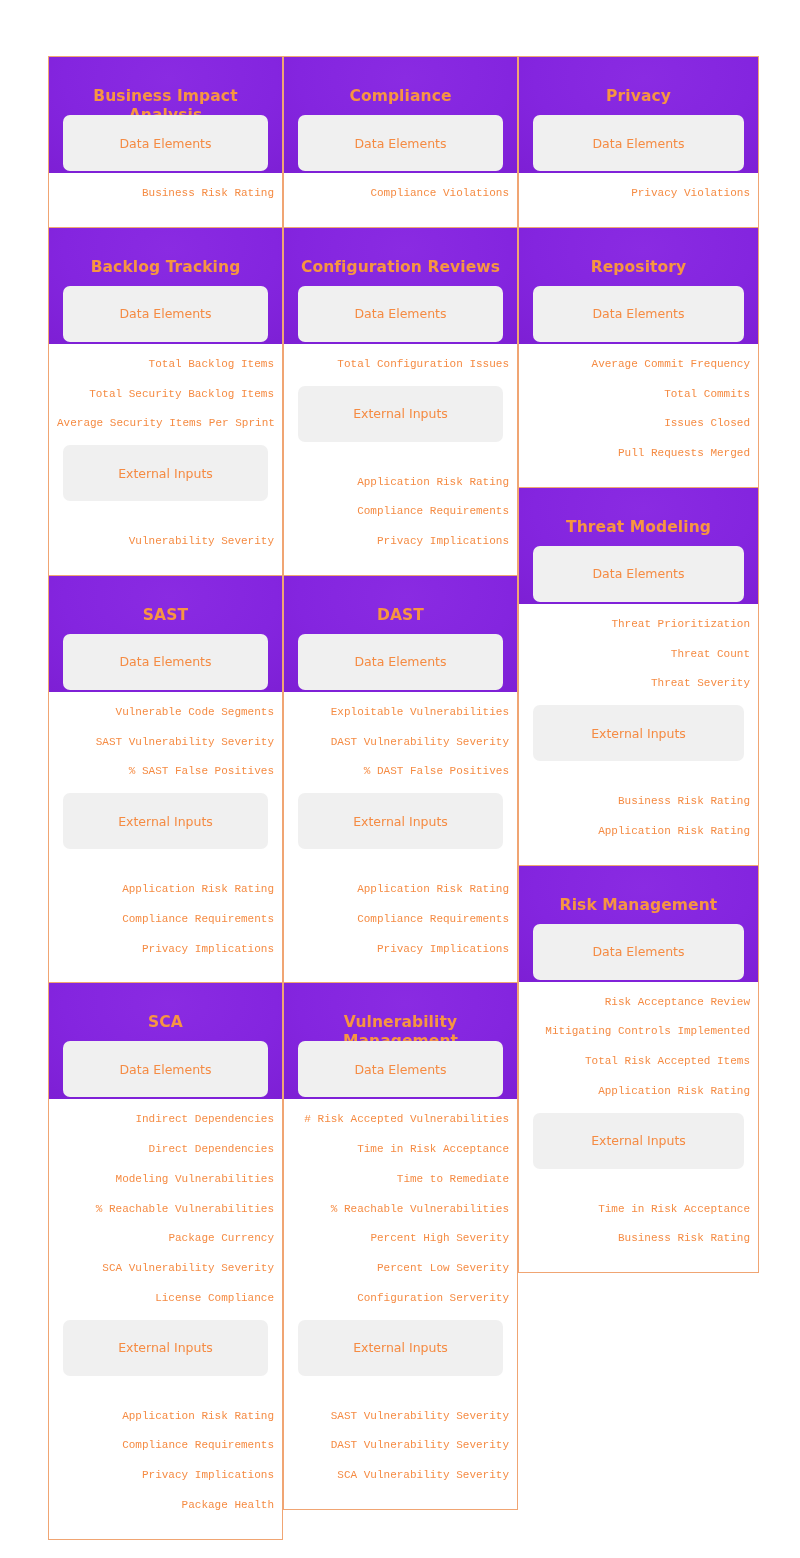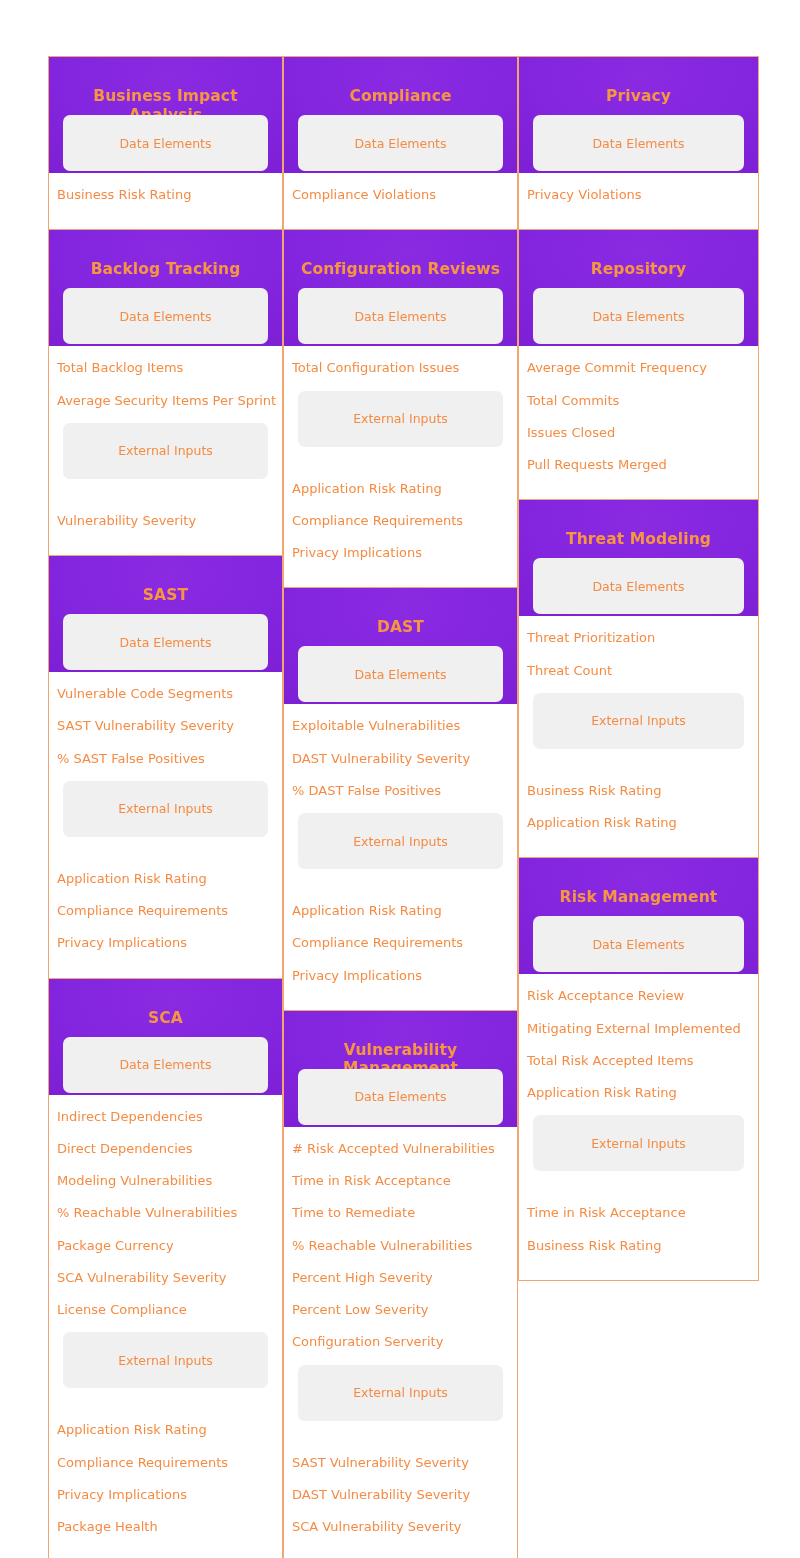--- a/index.html
+++ b/index.html
@@ -87,26 +87,27 @@
   }
 
   
   .chip.inline {
     margin: 6px 14px 18px 14px;
   }
 
   .rows { display: block; padding-top: 8px; }
 
   .row {
-    font-size: 13px;
+    font-size: 11px;
     color: #f58b43;
-    text-align: left;
+    text-align: right;
     line-height: 1.25;
     padding: 8px 8px;
     white-space: nowrap;
+    font-family: Liberation Mono, monospace;
   }
 </style>
 </head>
 <body>
 
 <div id="board">
   <div class="grid">
       <div class="col">
         <div class="card">
           <div class="card-head">
@@ -121,20 +122,21 @@
         </div>
         <div class="card">
           <div class="card-head">
             <div class="card-title">Backlog Tracking</div>
           </div>
           <div class="chip">
             <div class="chip-label">Data Elements</div>
           </div>
           <div class="rows">
             <div class="row">Total Backlog Items</div>
+            <div class="row">Total Security Backlog Items</div>
             <div class="row">Average Security Items Per Sprint</div>
           </div>
           <div class="chip inline">
             <div class="chip-label">External Inputs</div>
           </div>
           <div class="rows">
             <div class="row">Vulnerability Severity</div>
           </div>
         </div>
         <div class="card">
@@ -292,39 +294,40 @@
         <div class="card">
           <div class="card-head">
             <div class="card-title">Threat Modeling</div>
           </div>
           <div class="chip">
             <div class="chip-label">Data Elements</div>
           </div>
           <div class="rows">
             <div class="row">Threat Prioritization</div>
             <div class="row">Threat Count</div>
+            <div class="row">Threat Severity</div>
           </div>
           <div class="chip inline">
             <div class="chip-label">External Inputs</div>
           </div>
           <div class="rows">
             <div class="row">Business Risk Rating</div>
             <div class="row">Application Risk Rating</div>
           </div>
         </div>
         <div class="card">
           <div class="card-head">
             <div class="card-title">Risk Management</div>
           </div>
           <div class="chip">
             <div class="chip-label">Data Elements</div>
           </div>
           <div class="rows">
             <div class="row">Risk Acceptance Review</div>
-            <div class="row">Mitigating External Implemented</div>
+            <div class="row">Mitigating Controls Implemented</div>
             <div class="row">Total Risk Accepted Items</div>
             <div class="row">Application Risk Rating</div>
           </div>
           <div class="chip inline">
             <div class="chip-label">External Inputs</div>
           </div>
           <div class="rows">
             <div class="row">Time in Risk Acceptance</div>
             <div class="row">Business Risk Rating</div>
           </div>

